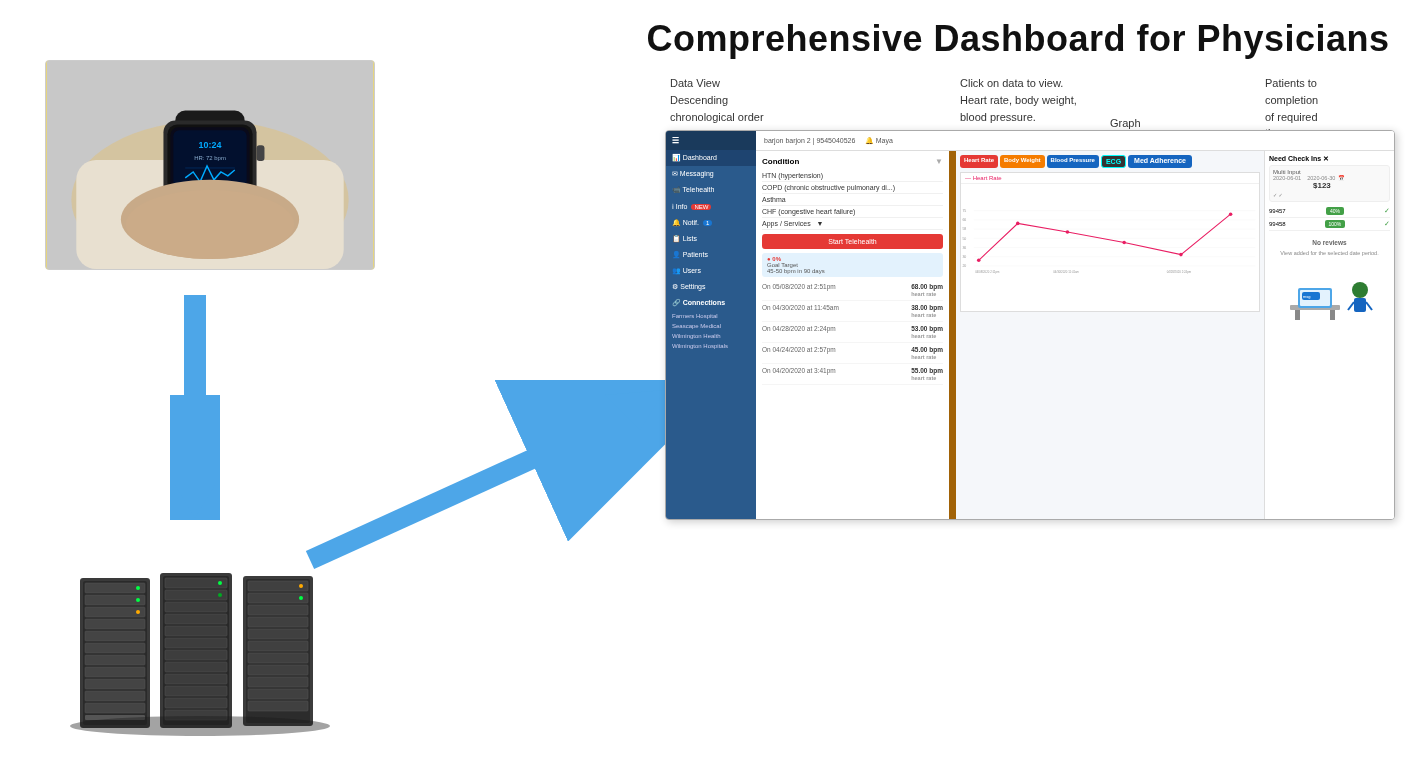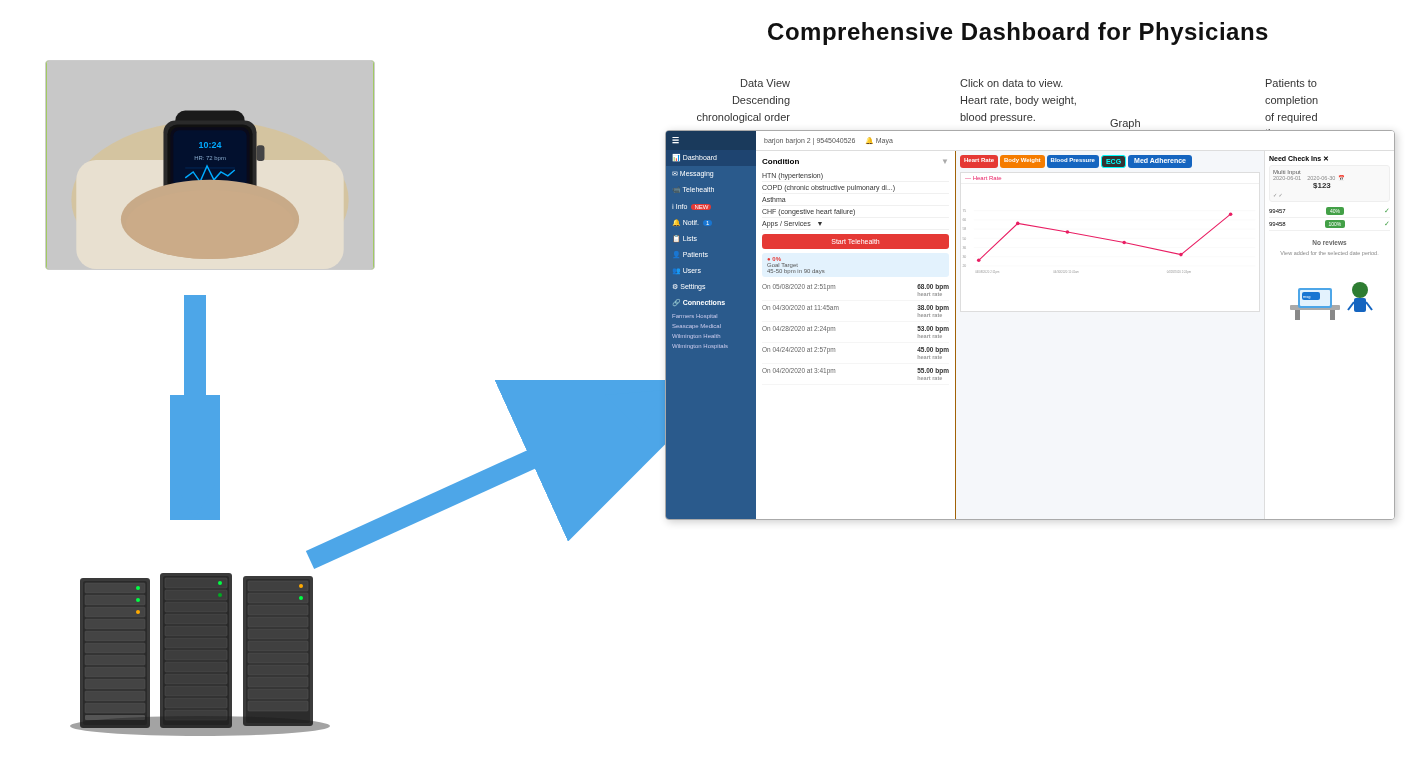--- a/index.html
+++ b/index.html
@@ -12,35 +12,35 @@
       position: relative;
     }
 
     
     .page-title {
       position: absolute;
       top: 18px;
       left: 640px;
       right: 20px;
       text-align: center;
-      font-size: 24px;
+      font-size: 36px;
       font-weight: 900;
       color: #111;
       font-family: Impact, Arial Black, sans-serif;
       letter-spacing: 0.5px;
     }
 
     
     .watch-image {
       position: absolute;
       top: 60px;
       left: 45px;
       width: 330px;
       height: 210px;
-      background: #84cc16;
+      background: #fde047;
       border: 1px solid #ccc;
       border-radius: 4px;
       overflow: hidden;
       display: flex;
       align-items: center;
       justify-content: center;
     }
     .watch-svg {
       width: 100%;
       height: 100%;
@@ -94,21 +94,20 @@
     .callout {
       position: absolute;
       font-size: 12px;
       color: #333;
       line-height: 1.4;
     }
     .callout-data-view {
       top: 75px;
       left: 670px;
       width: 120px;
-      text-align: right;
     }
     .callout-click-data {
       top: 75px;
       left: 960px;
       width: 140px;
     }
     .callout-graph {
       top: 115px;
       left: 1110px;
       width: 80px;
@@ -189,21 +188,21 @@
     }
 
     .dash-content {
       display: flex;
       height: calc(100% - 20px);
     }
 
     .dash-left-panel {
       width: 200px;
       background: #fff;
-      border-right: 1px solid #a16207;
+      border-right: 7px solid #a16207;
       padding: 6px;
       font-size: 7px;
       overflow: hidden;
     }
 
     .dash-center-panel {
       flex: 1;
       padding: 4px;
       font-size: 7px;
       overflow: hidden;

